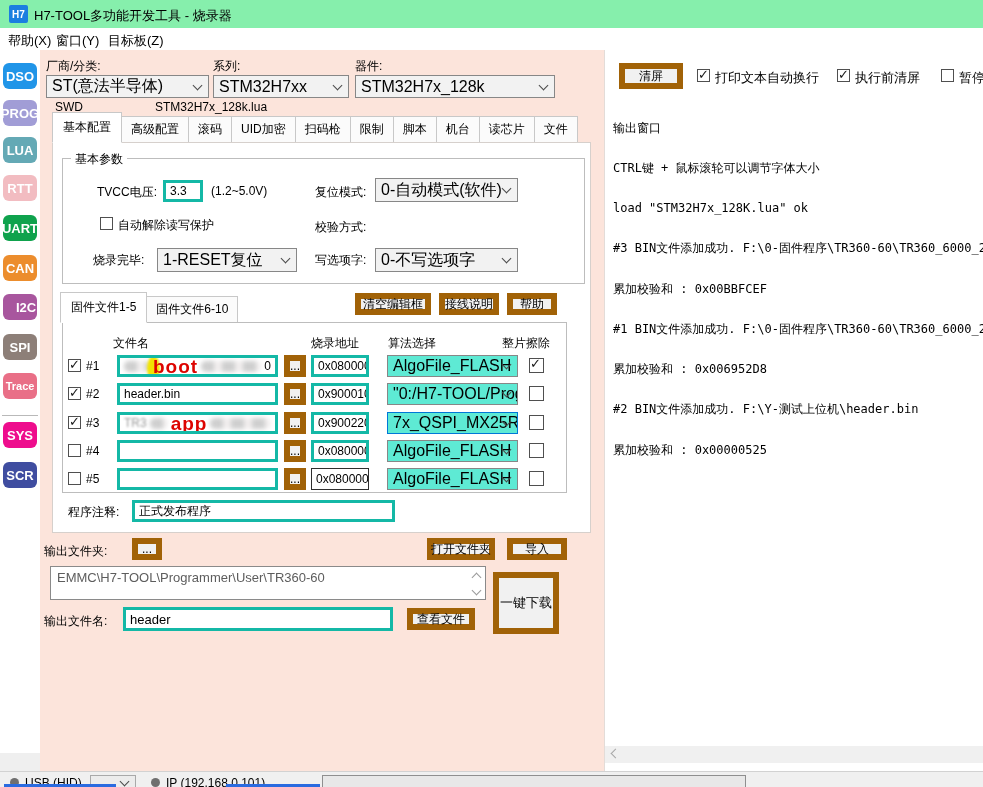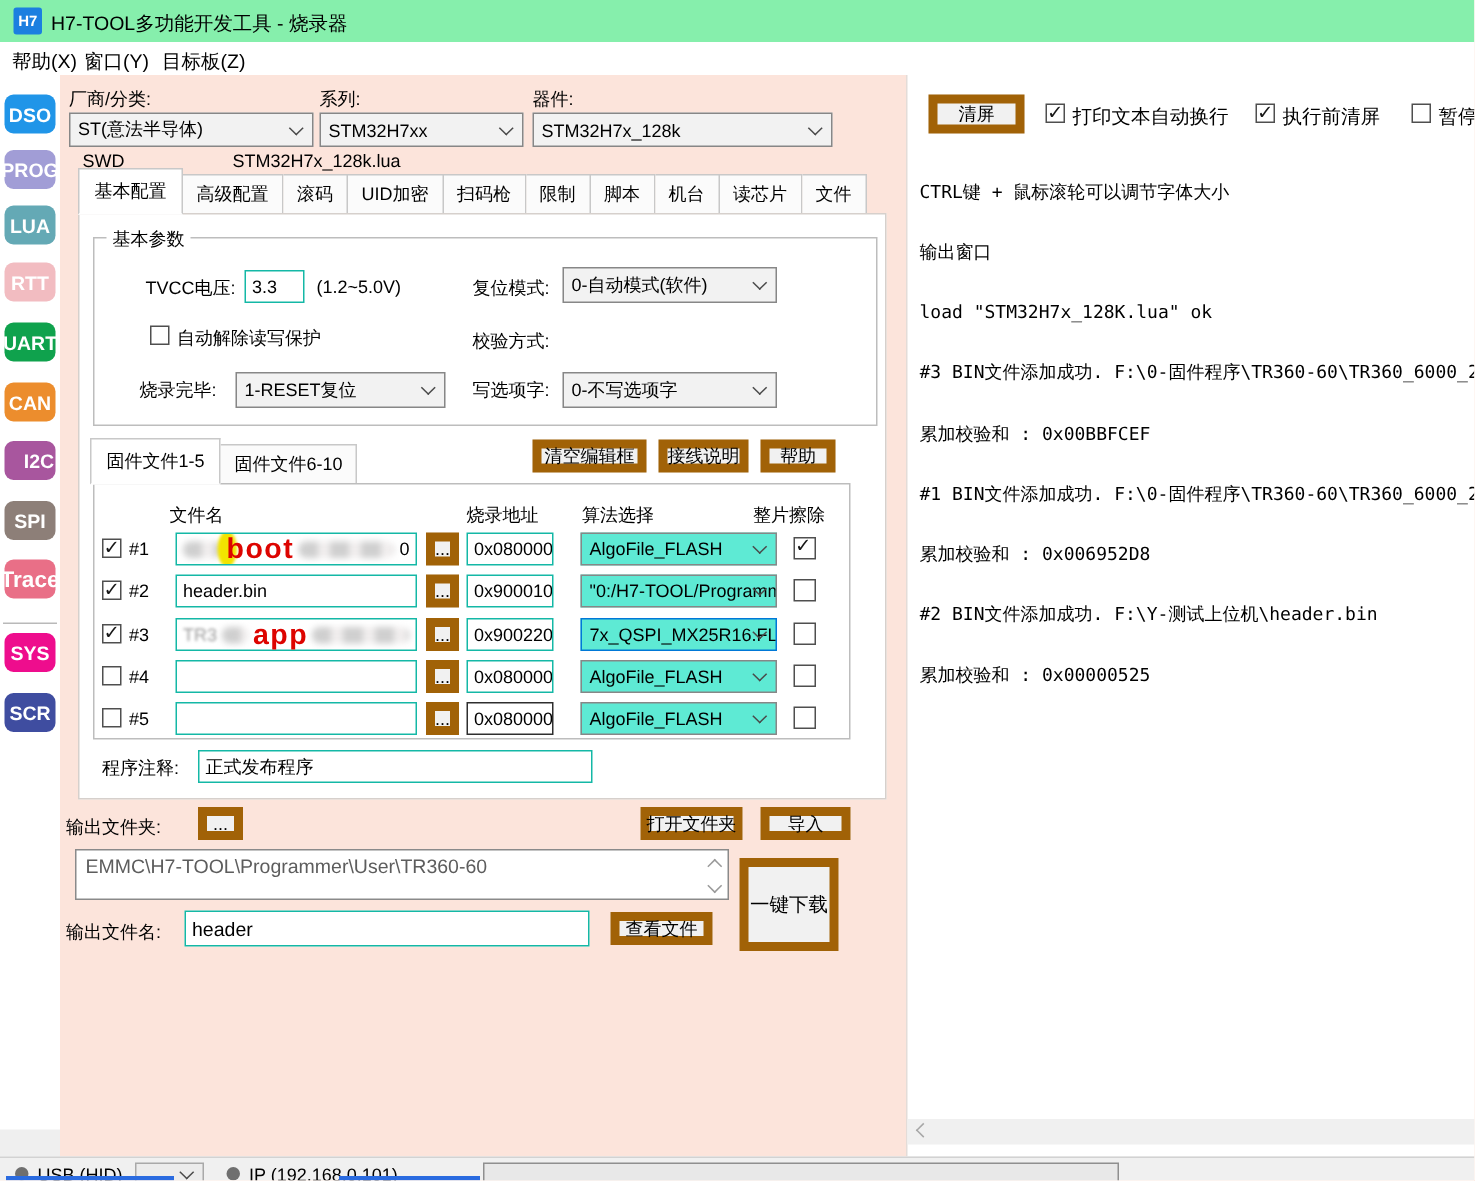--- a/index.html
+++ b/index.html
@@ -12,39 +12,39 @@
   .appicon { position: absolute; left: 9px; top: 5px; width: 19px; height: 18px; background: #1b7fe0; color: #fff;
              font-size: 10px; font-weight: bold; display: flex; align-items: center; justify-content: center; border-radius: 2px; }
   .apptitle { position: absolute; left: 34px; top: 7px; font-size: 13px; }
   .menubar { position: absolute; left: 0; top: 28px; width: 983px; height: 22px; background: #fff; }
   .menuitem { position: absolute; top: 3px; font-size: 13px; padding: 1px 4px; }
 
   
   .leftrail { position: absolute; left: 0; top: 50px; width: 40px; height: 721px; background: #fff; }
   .railbtn { position: absolute; left: 3px; width: 34px; height: 26px; border-radius: 6px; color: #fff;
              font-weight: bold; font-size: 13px; display: flex; align-items: center; justify-content: center; }
-  .railbtn.small { font-size: 15px; }
+  .railbtn.small { font-size: 11px; }
   .raildiv { position: absolute; left: 2px; width: 36px; height: 1px; background: #b9b9b9; }
   .railfoot { position: absolute; left: 0; top: 753px; width: 40px; height: 18px; background: #efefef; }
   .mainpink { position: absolute; left: 40px; top: 50px; width: 564px; height: 721px; background: #fce4db; }
   .rightpane { position: absolute; left: 604px; top: 50px; width: 379px; height: 721px; background: #fff; border-left: 1px solid #e3dcd8; }
 
   .lbl { position: absolute; font-size: 12px; white-space: nowrap; }
   .lbl13 { position: absolute; font-size: 13px; white-space: nowrap; }
 
-  .combo { position: absolute; background: #f2f2f2; border: 1px solid #878787; font-size: 12px;
+  .combo { position: absolute; background: #f2f2f2; border: 1px solid #878787; font-size: 16px;
            display: flex; align-items: center; padding: 0 12px 0 5px; white-space: nowrap; overflow: hidden; }
   .combo.white { background: #5eead4; }
   .combo.focus { border: 1px solid #0078d7; }
   .chev { position: absolute; right: 7px; top: 50%; width: 7px; height: 7px;
           border-right: 1.4px solid #4a4a4a; border-bottom: 1.4px solid #4a4a4a;
           transform: translateY(-72%) rotate(45deg); }
   .btn { position: absolute; display: flex; align-items: center; justify-content: center;
          background: #f1f1f1; border: 6px solid #a16207; font-size: 12px; white-space: nowrap; }
-  .input { position: absolute; background: #fff; border: 1px solid #14b8a6; font-size: 12px;
+  .input { position: absolute; background: #fff; border: 3px solid #14b8a6; font-size: 12px;
            display: flex; align-items: center; padding: 0 4px; white-space: nowrap; overflow: hidden; }
   .input.dark { border: 1px solid #2e2e2e; }
 
   .cb { position: absolute; width: 13px; height: 13px; background: #fff; border: 1px solid #4f4f4f; }
   .cb.on::after { content: "✓"; position: absolute; left: 0px; top: -3px; font-size: 13px; font-weight: bold; color: #161616; }
 
   
   .tabstrip { position: absolute; display: flex; align-items: flex-end; }
   .tab { background: #fbfbfb; border: 1px solid #c8c8c8; border-left: none; font-size: 12px;
          padding: 4px 9px 4px 9px; white-space: nowrap; }
@@ -283,22 +283,22 @@
   <div class="rightpane">
     <div class="btn" style="left:14px;top:13px;width:64px;height:26px">清屏</div>
     <div class="cb on" style="left:92px;top:19px"></div>
     <div class="lbl13" style="left:110px;top:19px">打印文本自动换行</div>
     <div class="cb on" style="left:232px;top:19px"></div>
     <div class="lbl13" style="left:250px;top:19px">执行前清屏</div>
     <div class="cb" style="left:336px;top:19px"></div>
     <div class="lbl13" style="left:354px;top:19px">暂停</div>
 
     <div class="log">
+      <div>输出窗口</div>
       <div>CTRL键 + 鼠标滚轮可以调节字体大小</div>
-      <div>输出窗口</div>
       <div>load "STM32H7x_128K.lua" ok</div>
       <div>#3 BIN文件添加成功. F:\0-固件程序\TR360-60\TR360_6000_250121_2</div>
       <div>累加校验和 : 0x00BBFCEF</div>
       <div>#1 BIN文件添加成功. F:\0-固件程序\TR360-60\TR360_6000_250121_2</div>
       <div>累加校验和 : 0x006952D8</div>
       <div>#2 BIN文件添加成功. F:\Y-测试上位机\header.bin</div>
       <div>累加校验和 : 0x00000525</div>
     </div>
 
     <div class="hscroll">

